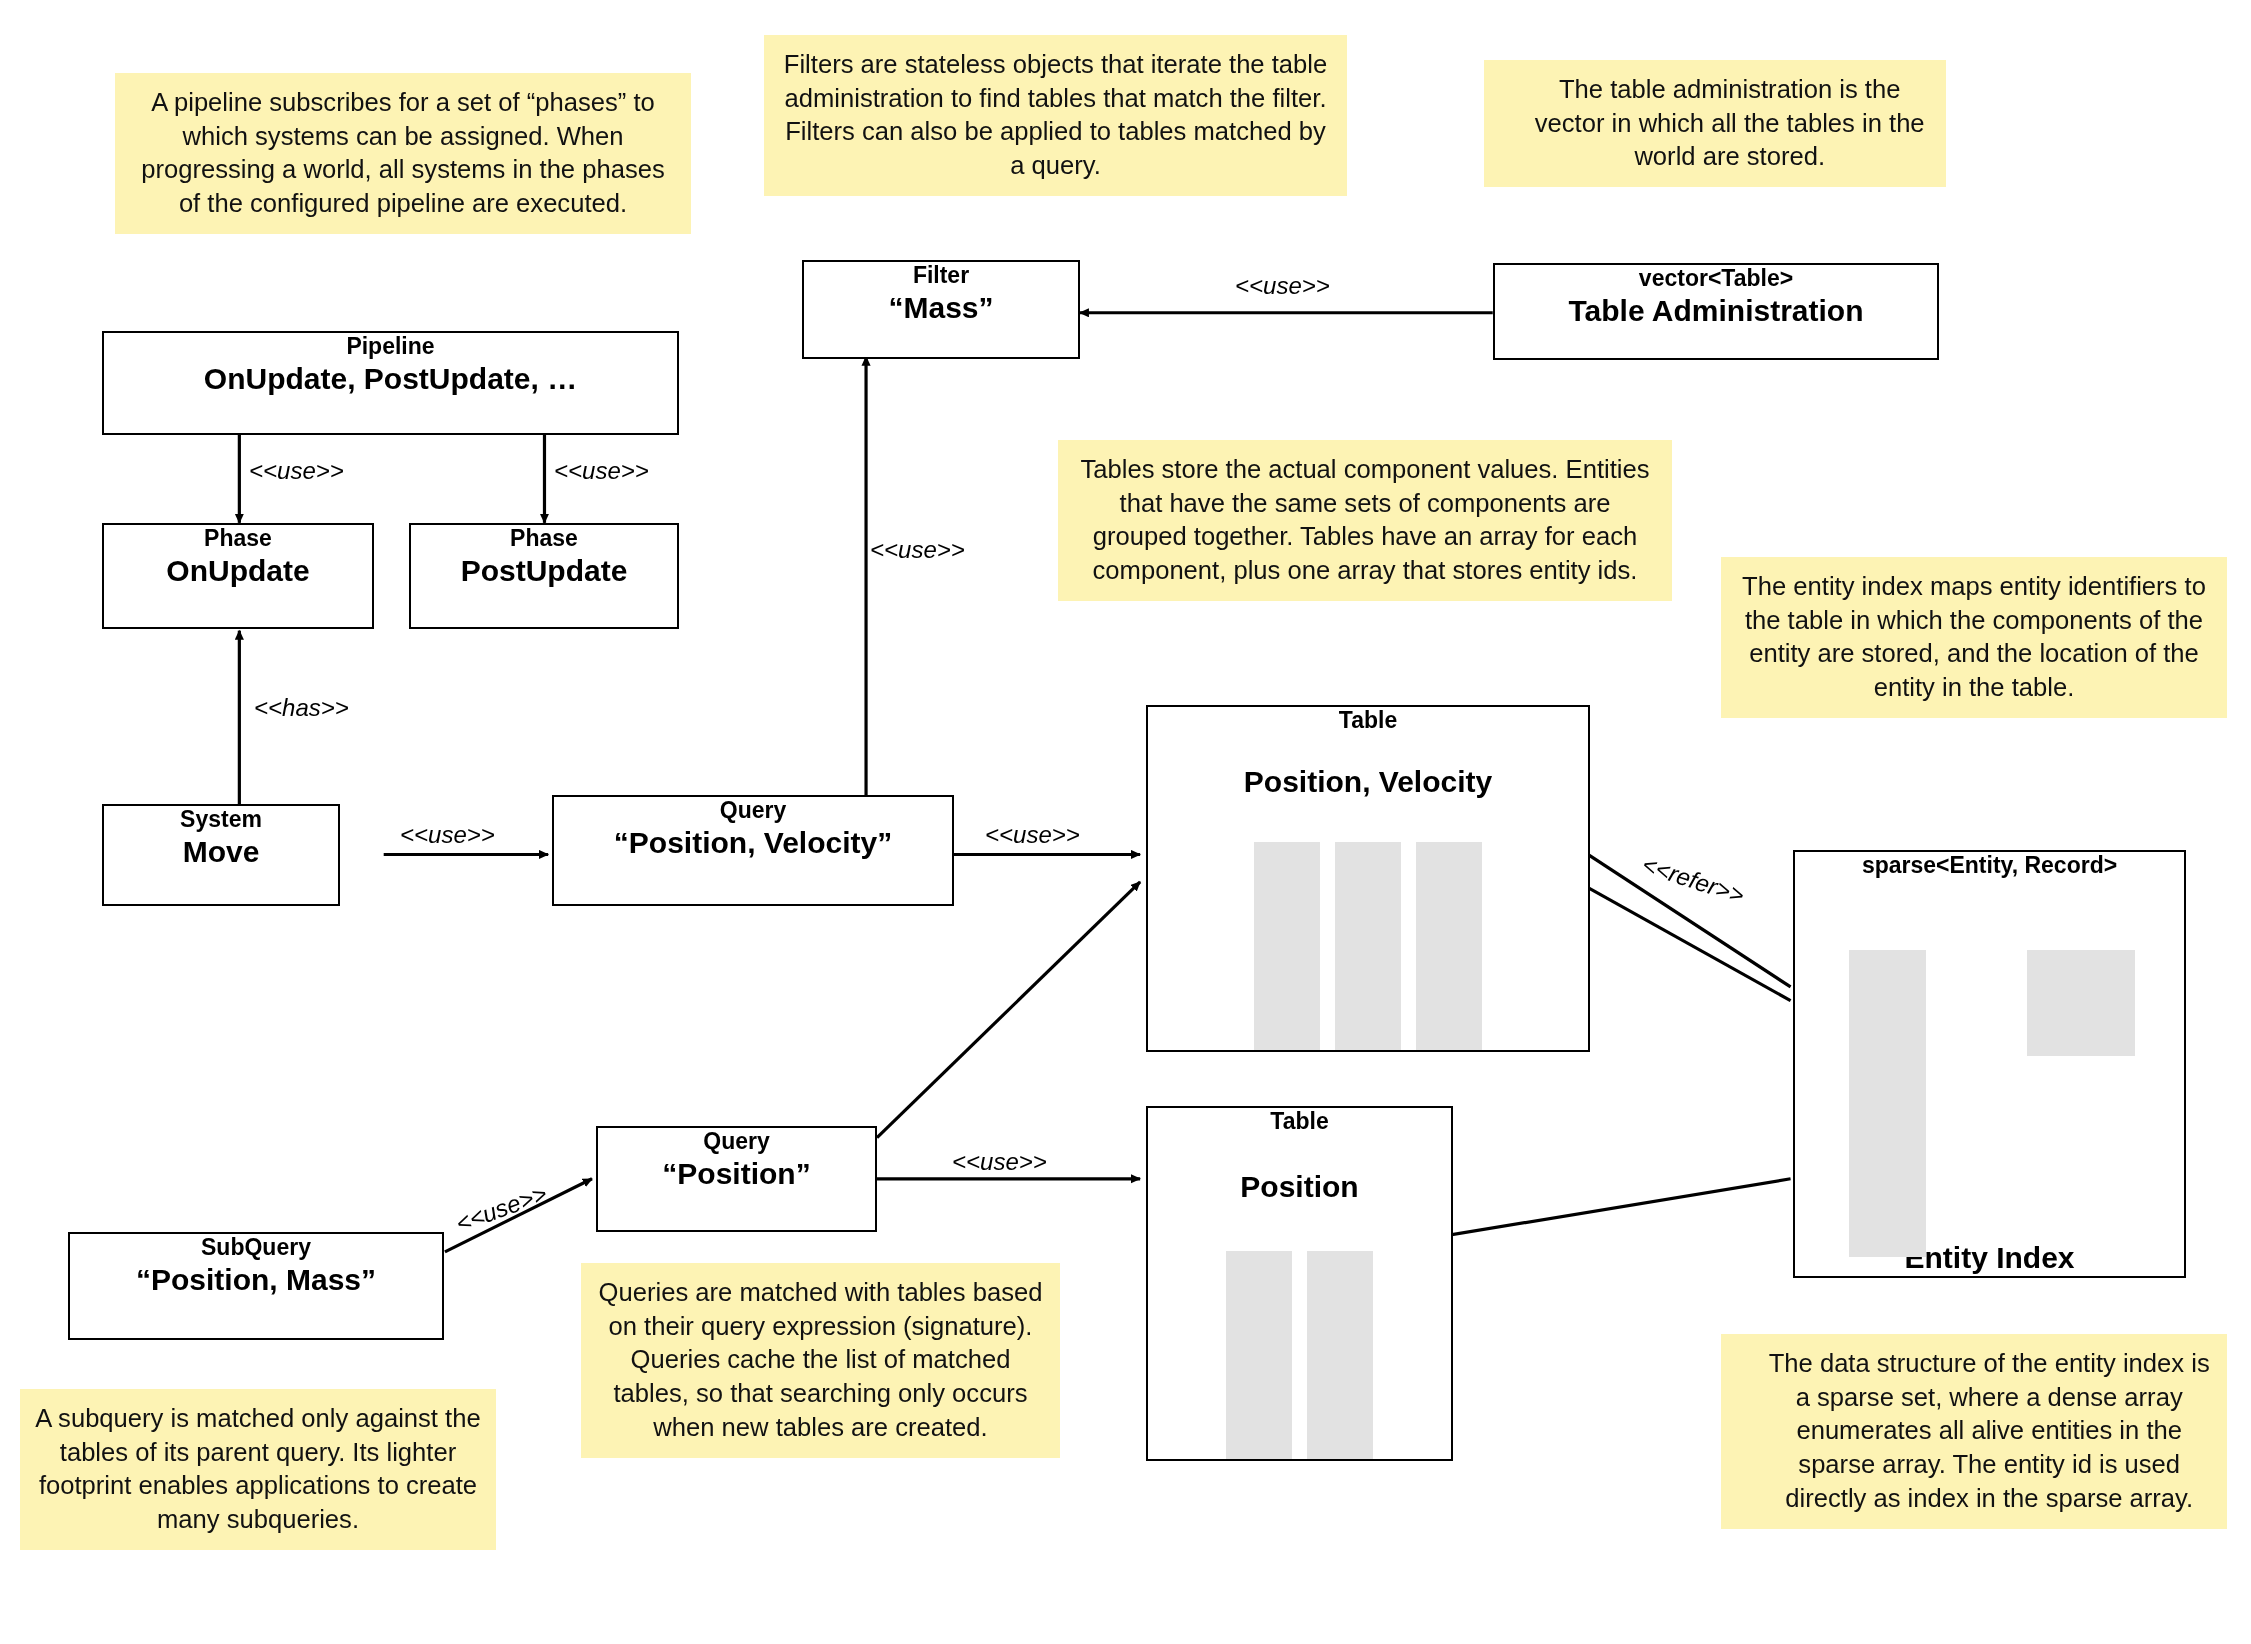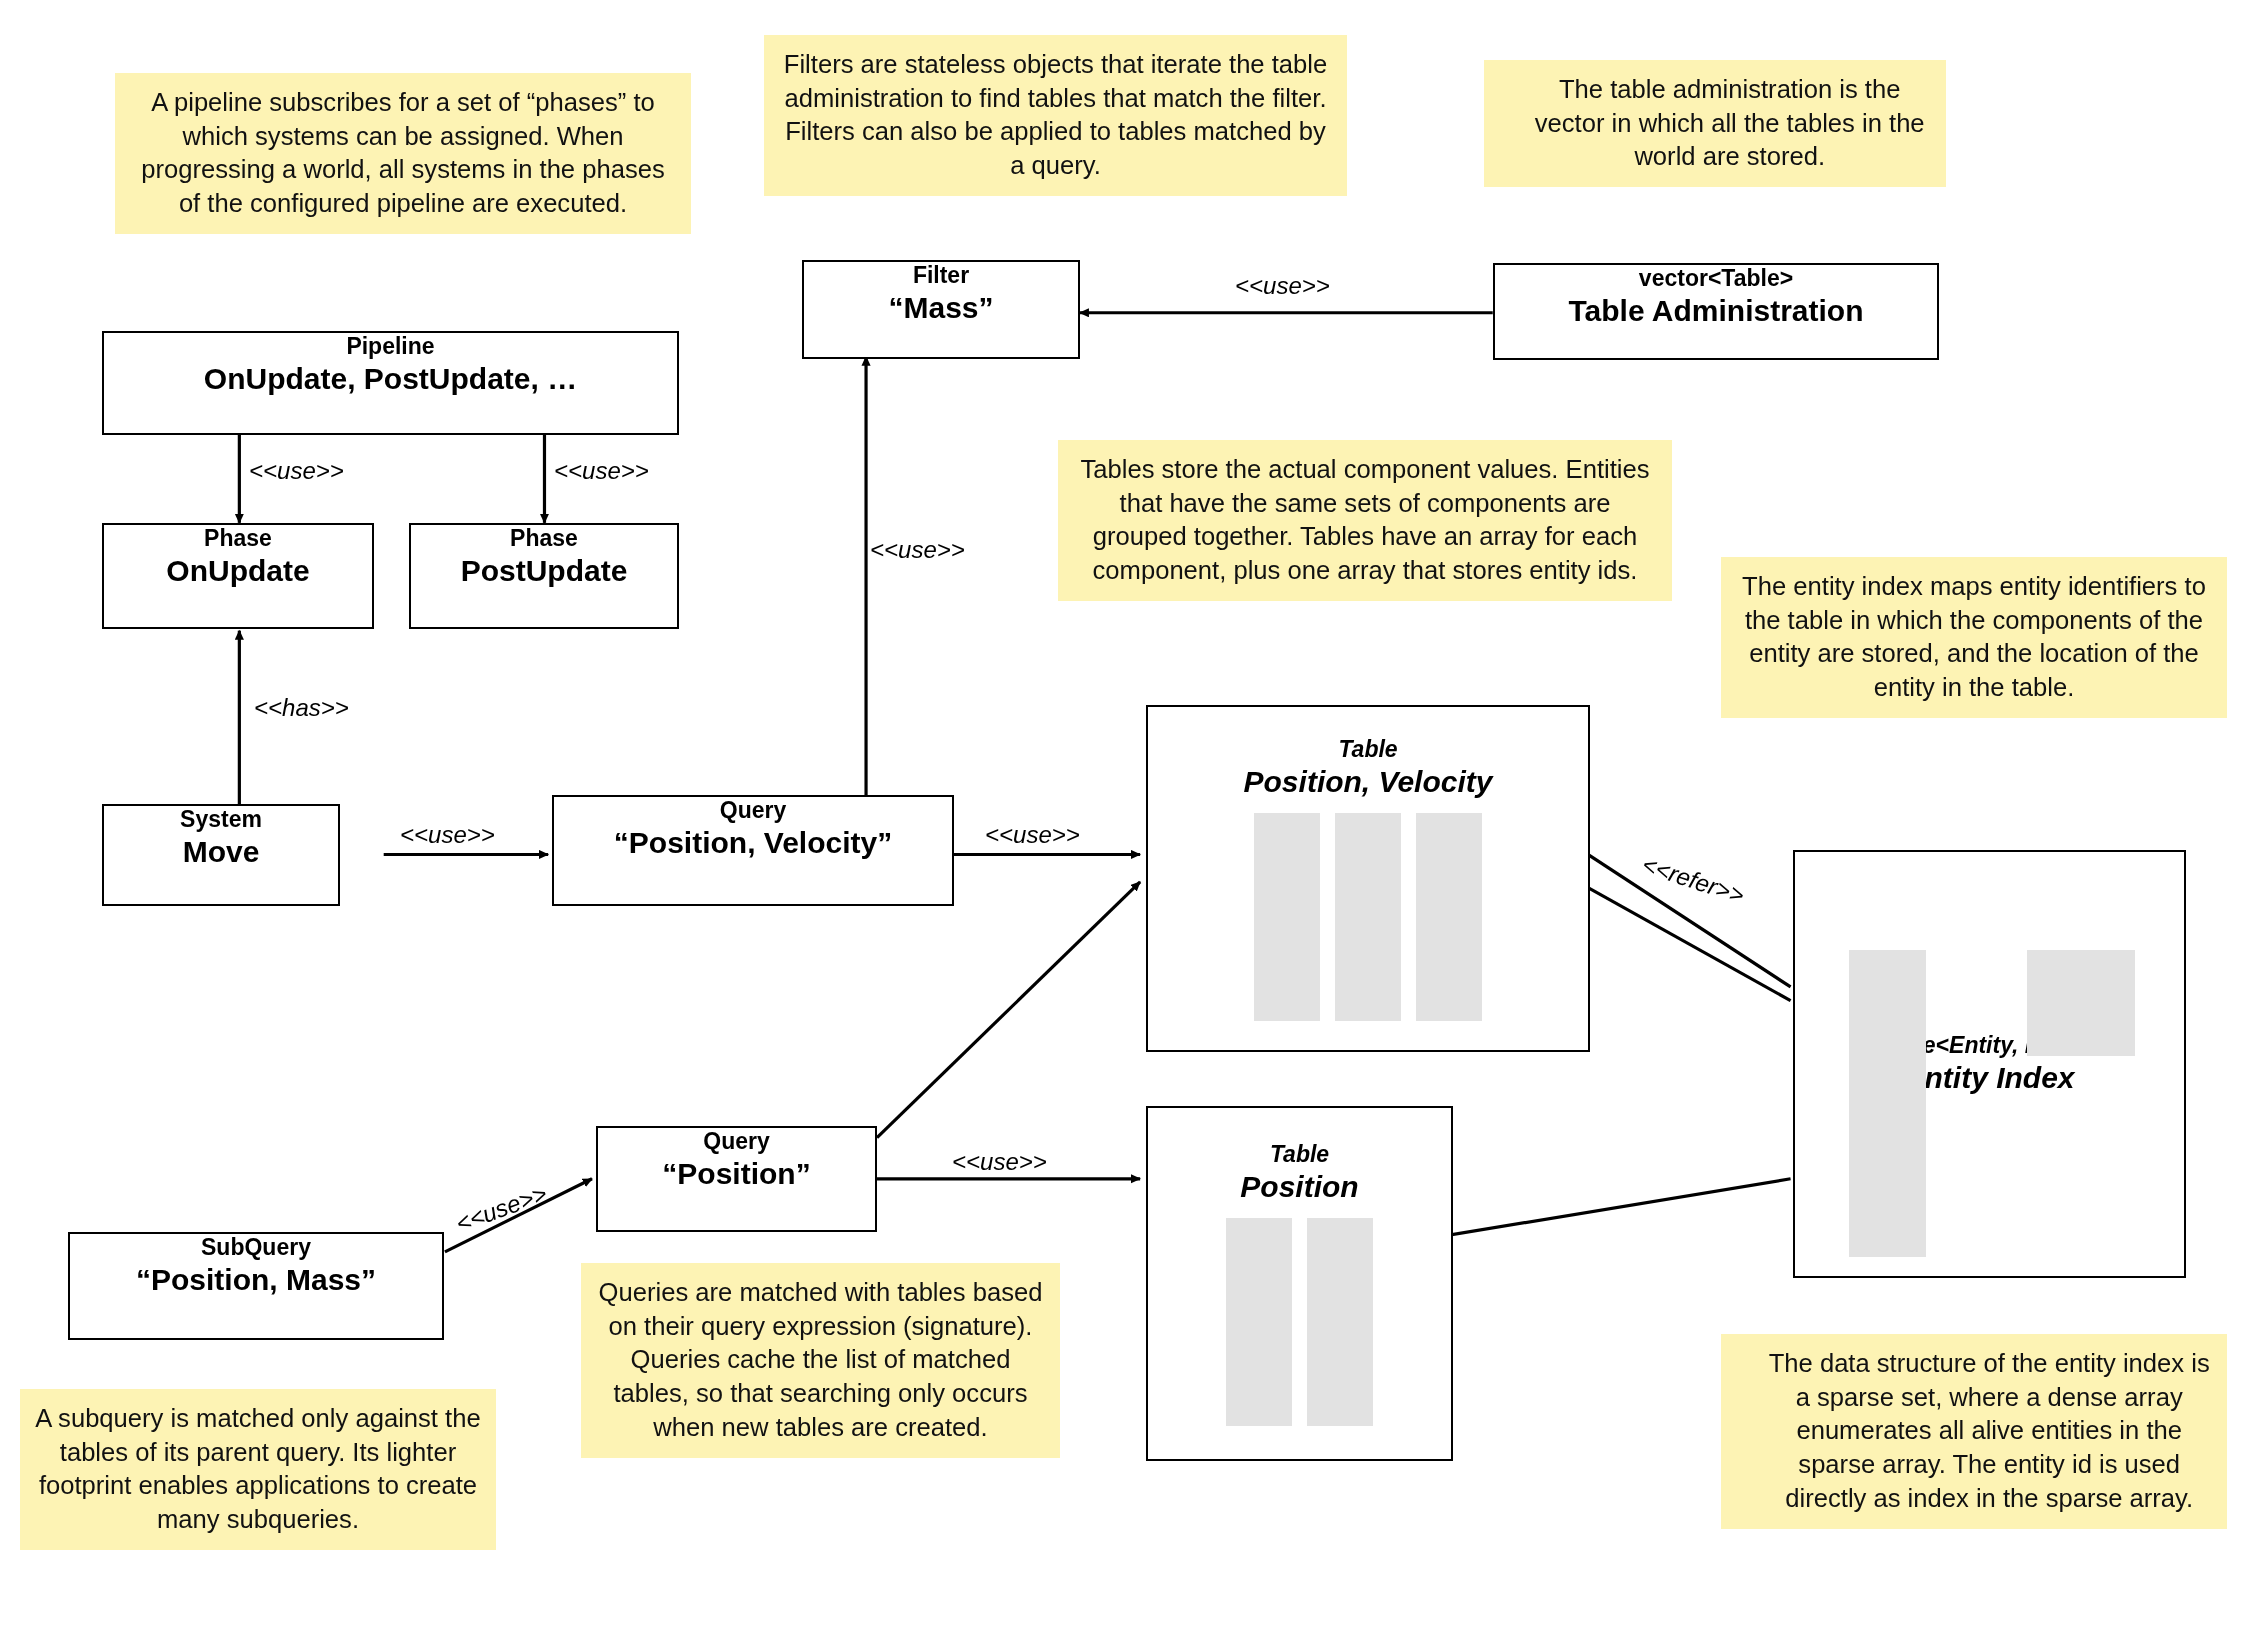--- a/index.html
+++ b/index.html
@@ -54,22 +54,21 @@
     line-height: 1.15;
   }
   .box .title {
     font-size: 30px;
     font-weight: bold;
     color: #000;
     line-height: 1.2;
     margin-top: 1.8px;
   }
   .bigbox {
-    justify-content: center;
-    font-style: italic;
+    justify-content: space-between;
   }
   .cols {
     display: flex;
     flex-direction: row;
     gap: 14.6px;
     margin-top: 12.8px;
   }
   .col {
     background: #e2e2e2;
     width: 66px;

